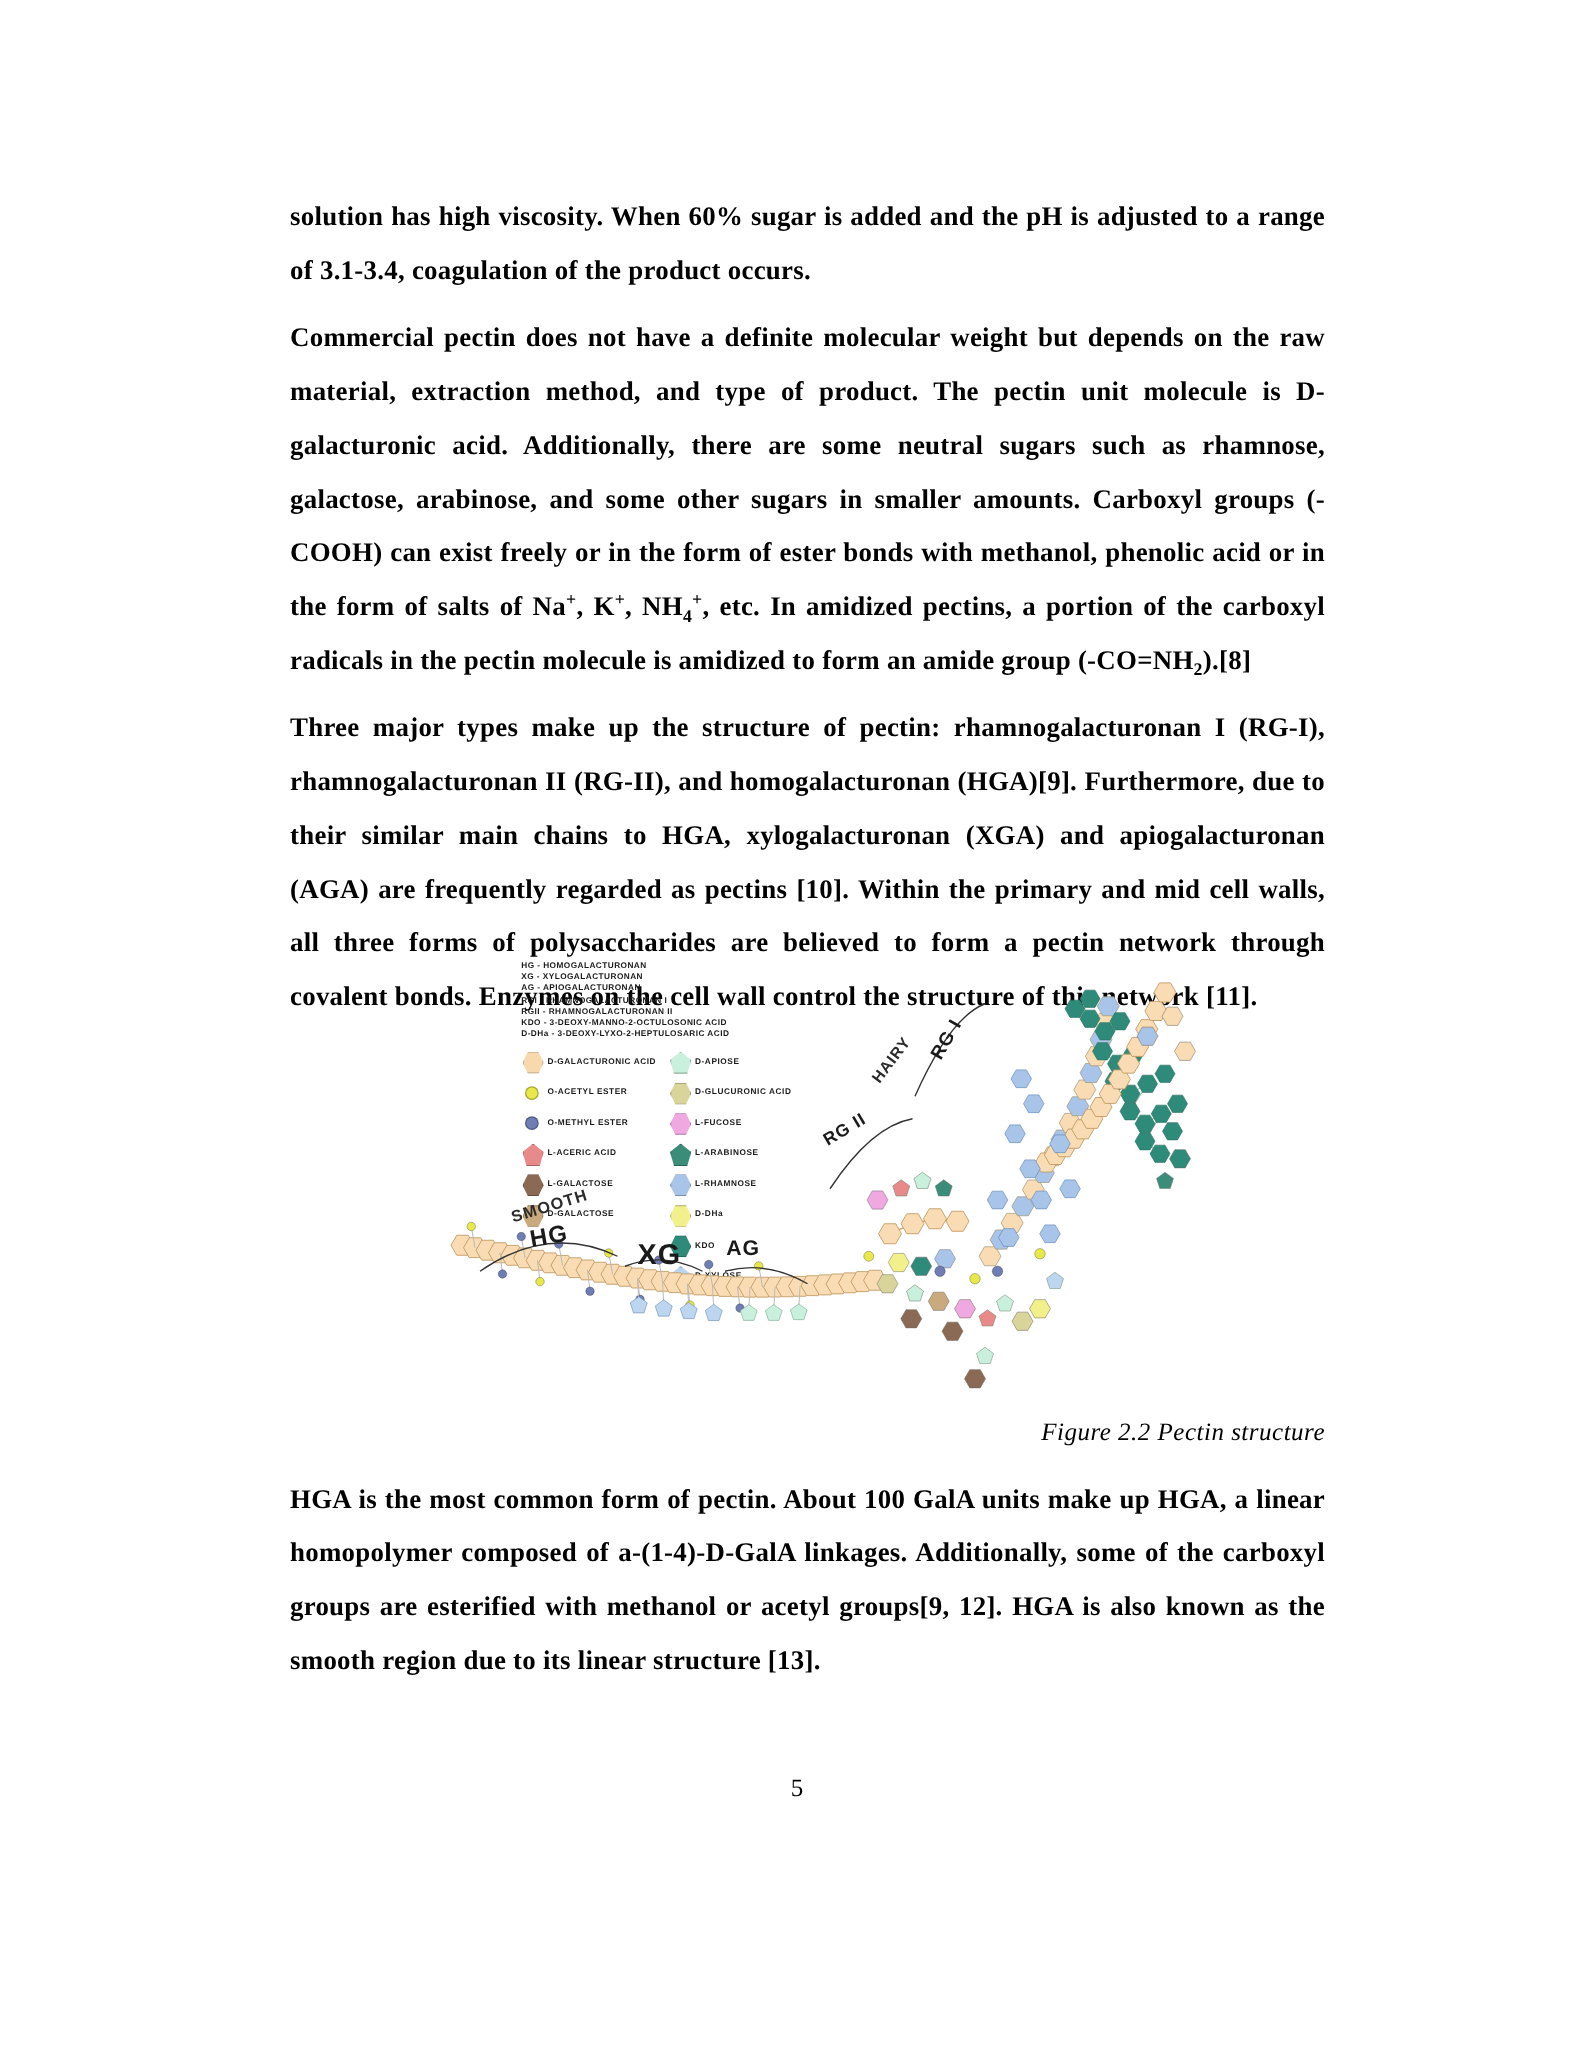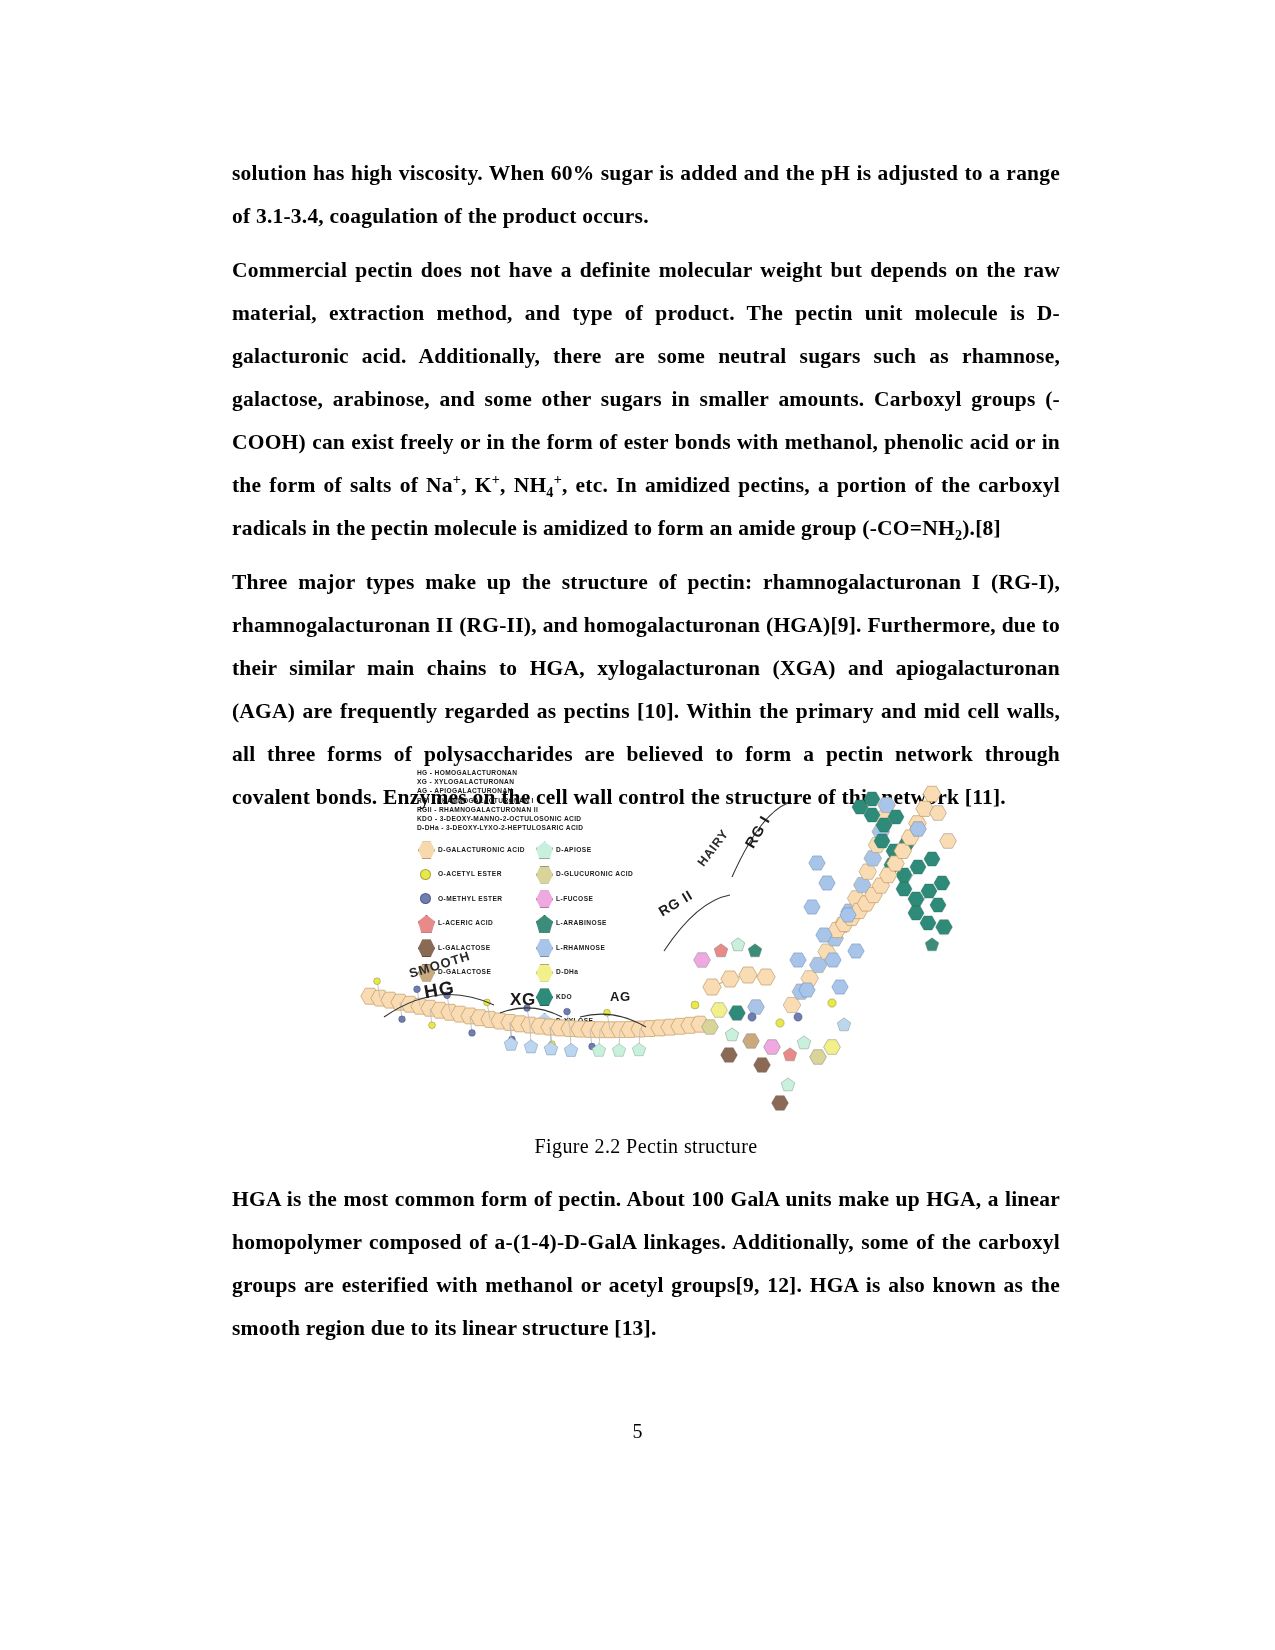--- a/index.html
+++ b/index.html
@@ -56,22 +56,23 @@
   .figure-canvas {
     position: relative;
     width: 828px;
     height: 380px;
   }
   .fig-caption {
     position: absolute;
     left: 0;
     top: 380px;
     width: 828px;
-    text-align: center;
+    text-align: right;
     font-size: 20px;
+    font-style: italic;
     font-family: "Liberation Serif", "DejaVu Serif", serif;
     letter-spacing: 0.02em;
   }
 
   
   .abbrev-block {
     position: absolute;
     left: 185px;
     top: 13px;
     font-family: "Liberation Sans", "DejaVu Sans", sans-serif;
@@ -541,22 +542,22 @@
             <path d="M 152 262 Q 207 224 262 250" fill="none" stroke="#333" stroke-width="1.1"></path>
             <path d="M 268 258 Q 299 246 330 262" fill="none" stroke="#333" stroke-width="1.1"></path>
             <path d="M 348 262 Q 381 253 414 272" fill="none" stroke="#333" stroke-width="1.1"></path>
             <path d="M 432 196 Q 465 146 498 140" fill="none" stroke="#333" stroke-width="1.1"></path>
             <path d="M 500 122 Q 528 59 556 48" fill="none" stroke="#333" stroke-width="1.1"></path>
           </g>
       </svg>
 
       <div class="fig-text" style="left:176px; top:202px; font-size:13px; letter-spacing:0.08em; transform:rotate(-17deg); color:#2b2b2b;">SMOOTH</div>
       <div class="fig-text" style="left:192px; top:224px; font-size:19px; letter-spacing:0.06em; transform:rotate(-10deg); color:#1a1a1a;">HG</div>
-      <div class="fig-text" style="left:278px; top:235px; font-size:17px; letter-spacing:0.04em; color:#1a1a1a;">XG</div>
-      <div class="fig-text" style="left:378px; top:234px; font-size:13px; letter-spacing:0.04em; color:#1a1a1a;">AG</div>
+      <div class="fig-text" style="left:278px; top:235px; font-size:23px; letter-spacing:0.04em; color:#1a1a1a;">XG</div>
+      <div class="fig-text" style="left:349px; top:234px; font-size:17px; letter-spacing:0.04em; color:#1a1a1a;">AG</div>
       <div class="fig-text" style="left:425px; top:140px; font-size:14px; letter-spacing:0.06em; transform:rotate(-31deg); color:#1a1a1a;">RG II</div>
       <div class="fig-text" style="left:460px; top:86px; font-size:12.5px; letter-spacing:0.06em; transform:rotate(-53deg); color:#2b2b2b;">HAIRY</div>
       <div class="fig-text" style="left:508px; top:68px; font-size:15px; letter-spacing:0.06em; transform:rotate(-60deg); color:#1a1a1a;">RG I</div>
     </div>
 
     <div class="fig-caption">Figure 2.2 Pectin structure</div>
   </div>
 
   <div class="tail-content">
     <p class="body-par last-par">HGA is the most common form of pectin. About 100 GalA units make up HGA, a linear homopolymer composed of a-(1-4)-D-GalA linkages. Additionally, some of the carboxyl groups are esterified with methanol or acetyl groups[9, 12]. HGA is also known as the smooth region due to its linear structure [13].</p>

